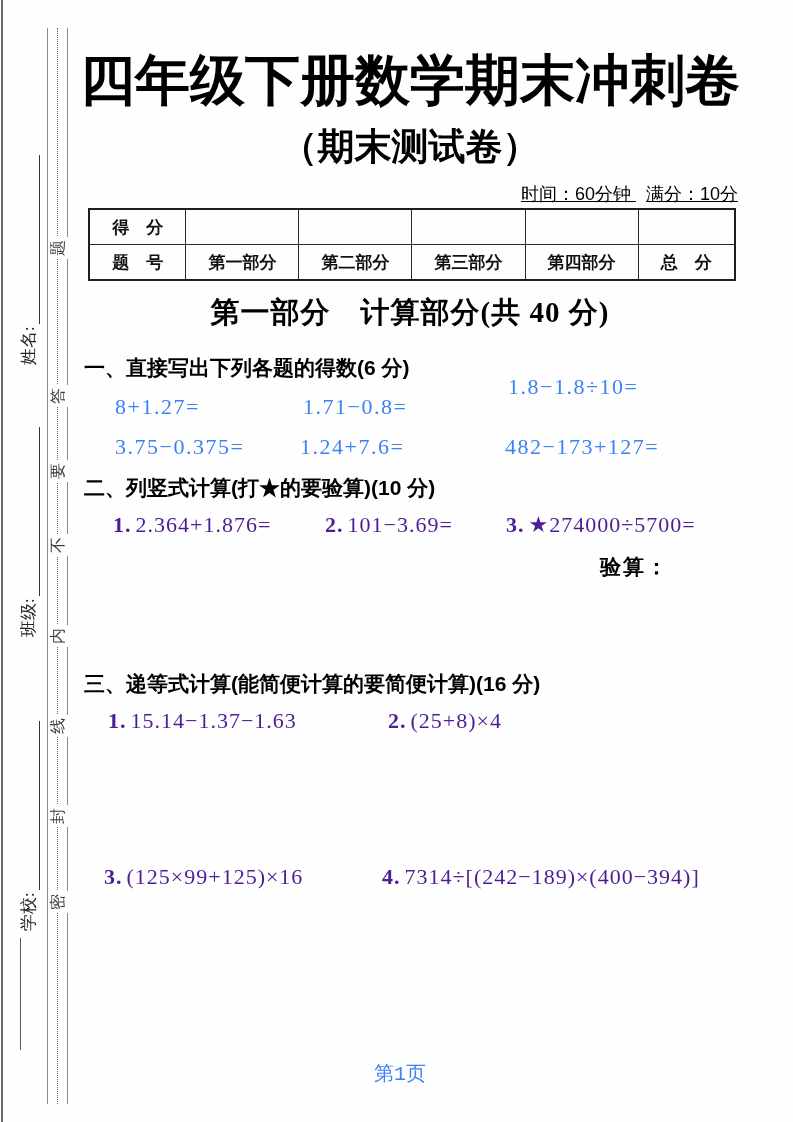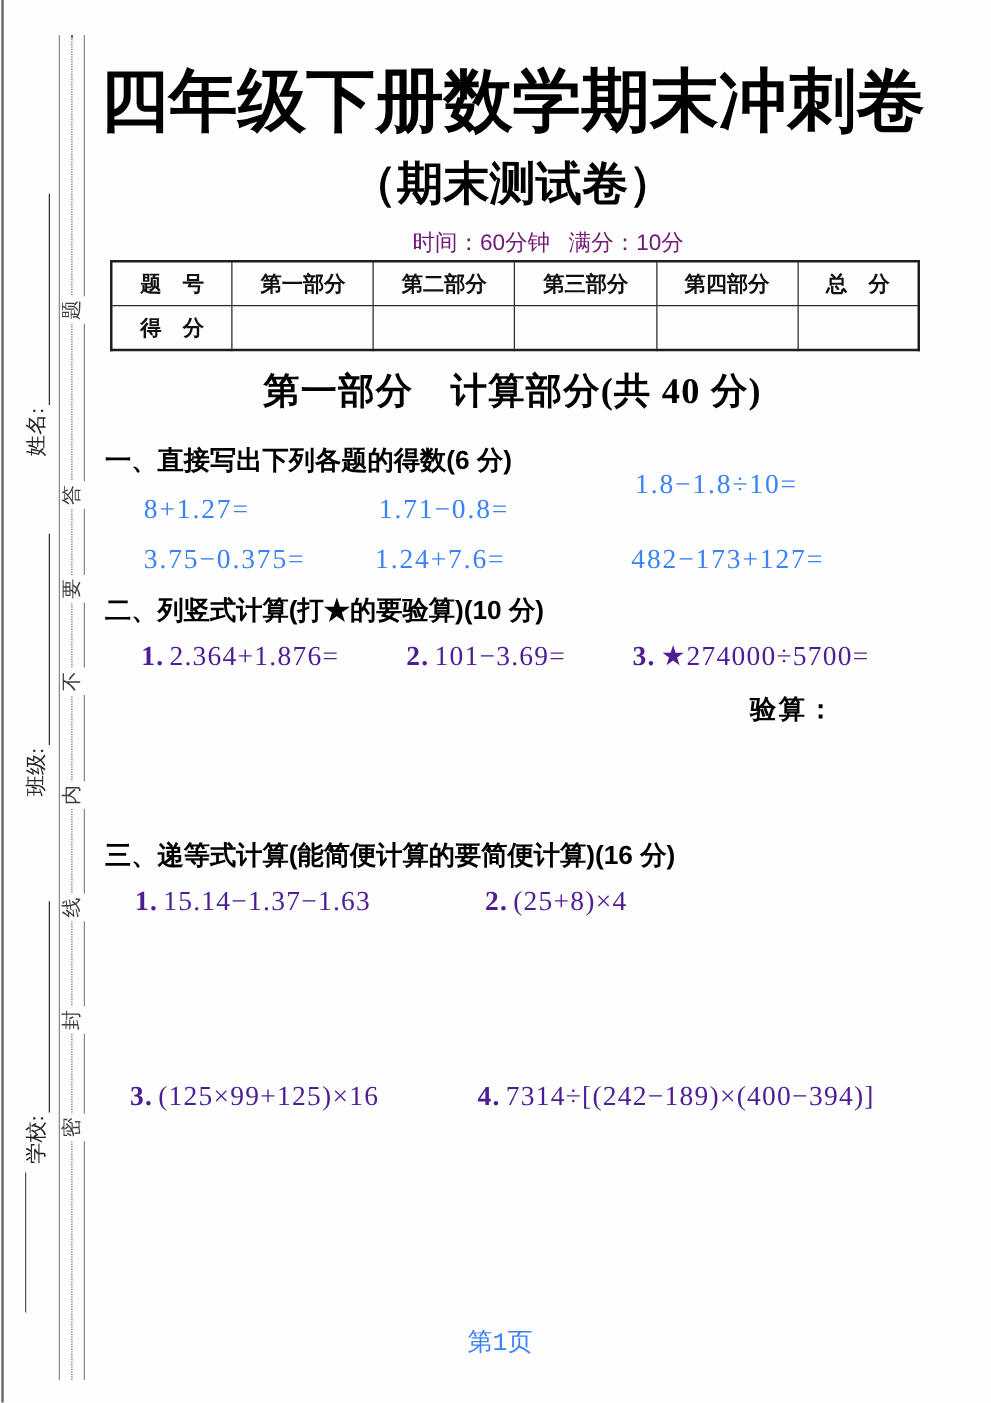--- a/index.html
+++ b/index.html
@@ -40,22 +40,22 @@
     position:absolute;left:0;top:44px;width:660px;text-align:center;
     font-family:"Liberation Sans", sans-serif;
     font-size:55px;font-weight:900;color:#000;letter-spacing:0px;white-space:nowrap;
   }
   .doc-subtitle{
     position:absolute;left:0;top:122px;width:660px;text-align:center;
     font-family:"Liberation Sans", sans-serif;
     font-size:37px;font-weight:700;color:#000;
   }
   .doc-info{
-    position:absolute;left:240px;top:182px;width:418px;
-    font-size:18px;color:#701a75;font-family:"Liberation Sans", sans-serif;
+    position:absolute;left:240px;top:182px;width:418px;text-align:right;
+    font-size:18px;color:#000000;font-family:"Liberation Sans", sans-serif;text-decoration:underline;
   }
   .doc-info span{margin-left:10px;}
   
   .score-table{
     position:absolute;left:8px;top:208px;width:648px;height:70px;
     border-collapse:collapse;table-layout:fixed;
     font-size:17px;color:#111;
   }
   .score-table td{
     border:1px solid #2a2a2a;text-align:center;vertical-align:middle;
@@ -137,35 +137,35 @@
     <colgroup>
       <col style="width:15%">
         <col style="width:17.5%">
         <col style="width:17.5%">
       <col style="width:17.5%">
         <col style="width:17.5%">
         <col style="width:15%">
     </colgroup>
     <tbody>
         <tr>
+      <td>得　分</td>
+      <td></td>
+      <td></td>
+      <td></td>
+      <td></td>
+      <td></td>
+    </tr>
+    <tr>
       <td>题　号</td>
       <td>第一部分</td>
       <td>第二部分</td>
       <td>第三部分</td>
       <td>第四部分</td>
       <td>总　分</td>
     </tr>
-    <tr>
-      <td>得　分</td>
-      <td></td>
-      <td></td>
-      <td></td>
-      <td></td>
-      <td></td>
-    </tr>
   </tbody>
     </table>
 
   <div class="part-heading">第一部分　计算部分(共 40 分)</div>
 
   <div class="section-title" style="left:4px;top:354px">一、直接写出下列各题的得数(6 分)</div>
   <span class="expr" style="left:35px;top:394px">8+1.27=</span>
   <span class="expr" style="left:223px;top:394px">1.71−0.8=</span>
   <span class="expr" style="left:428px;top:374px">1.8−1.8÷10=</span>
   <span class="expr" style="left:35px;top:434px">3.75−0.375=</span>

